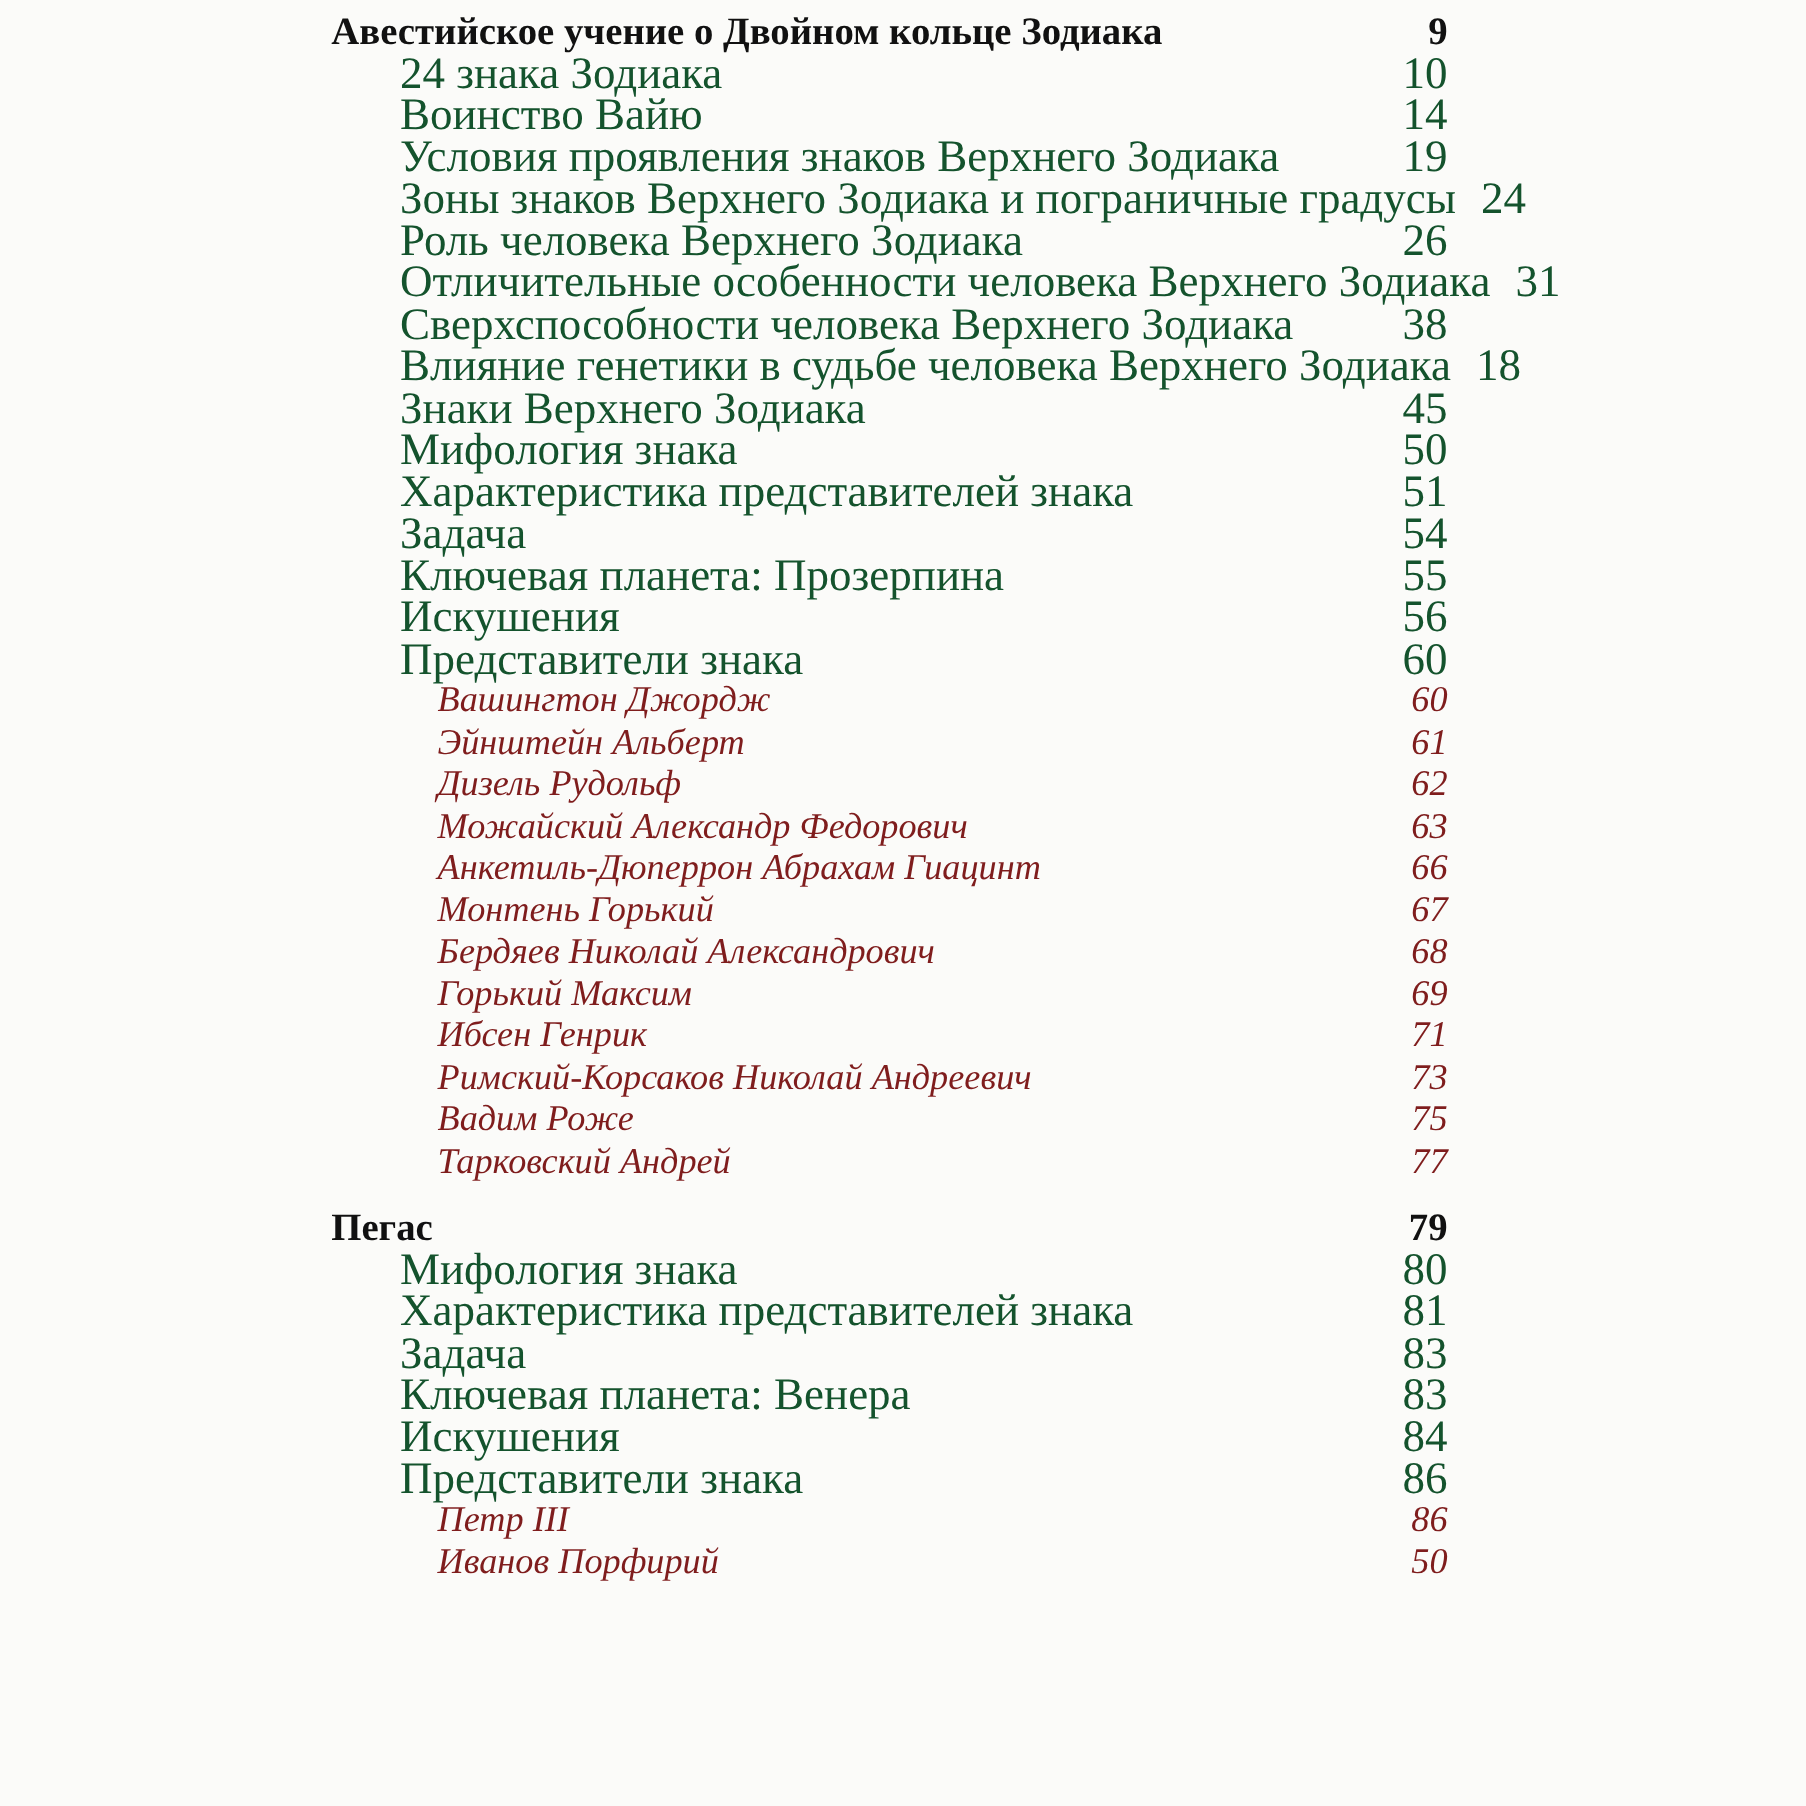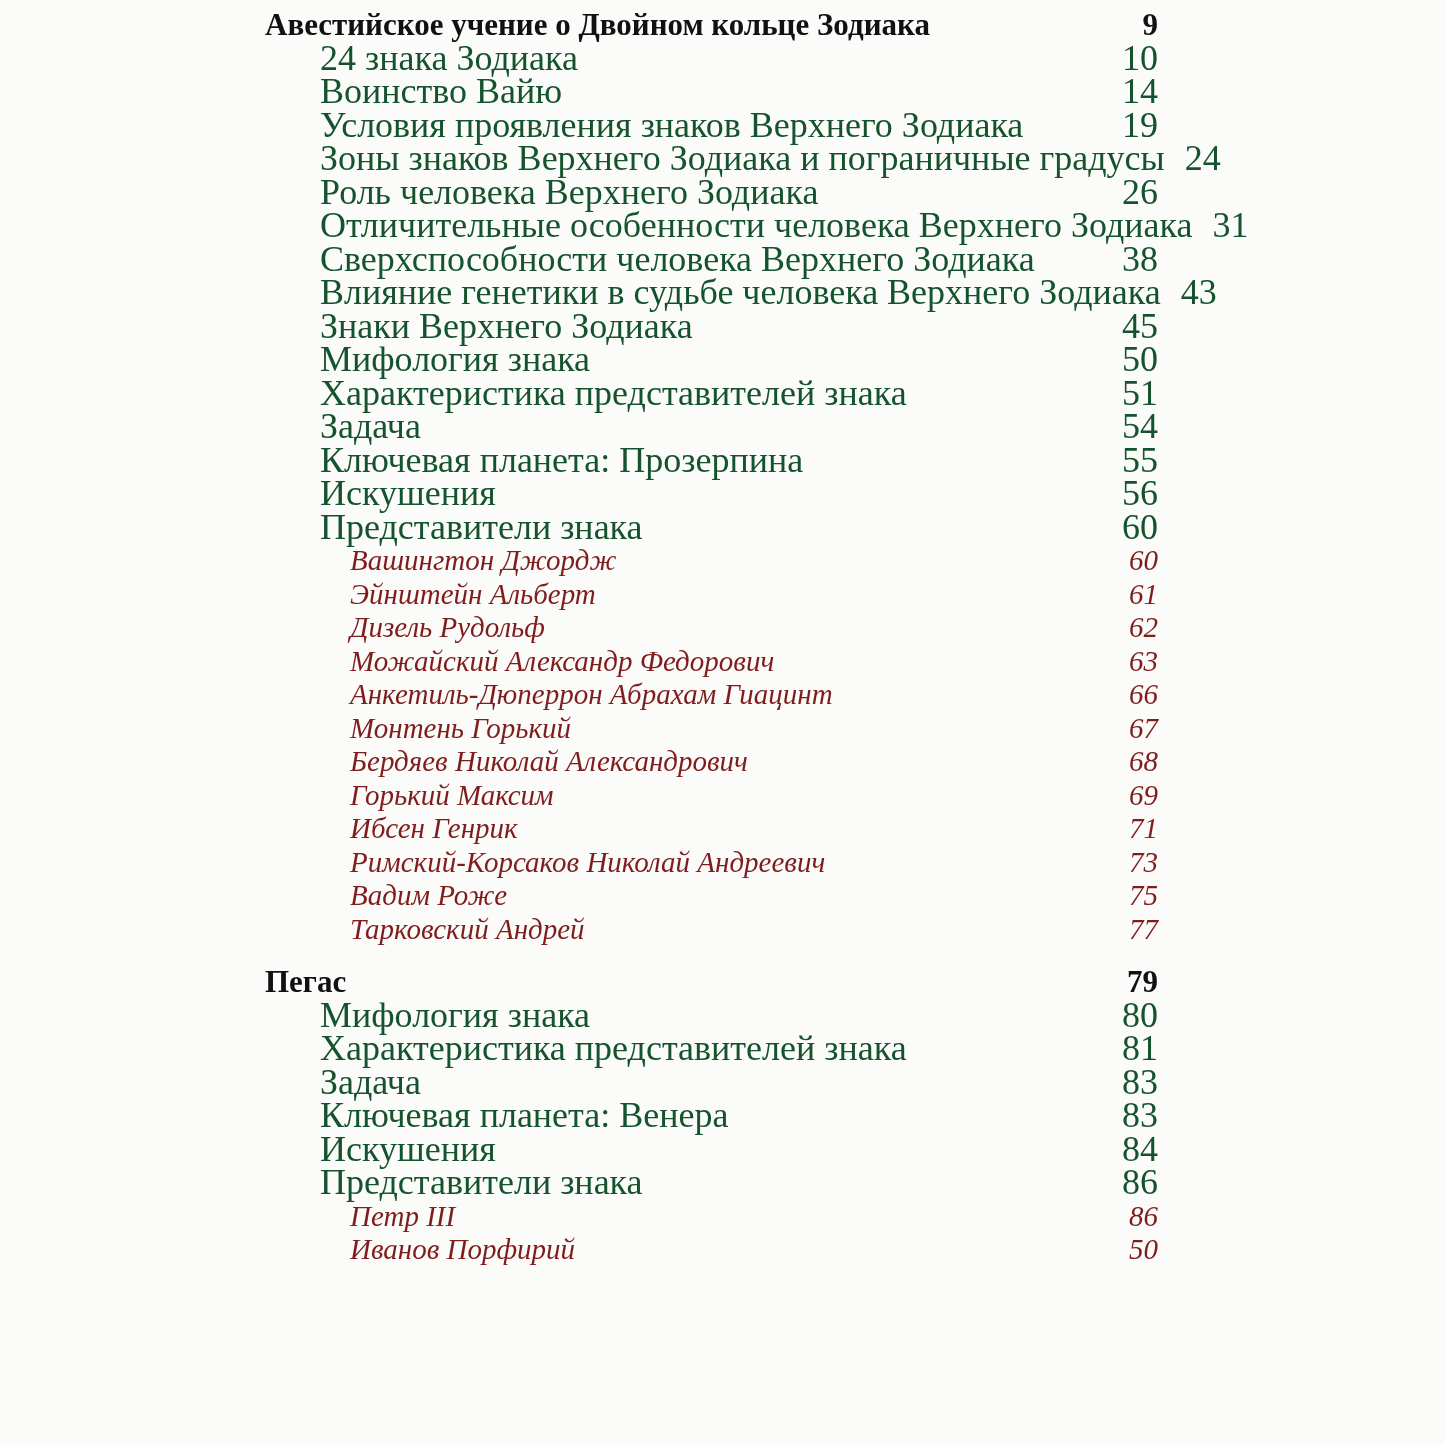--- a/index.html
+++ b/index.html
@@ -96,21 +96,21 @@
       <div class="row item">
         <span class="label">Отличительные особенности человека Верхнего Зодиака</span>
         <span class="num">31</span>
       </div>
       <div class="row item">
         <span class="label">Сверхспособности человека Верхнего Зодиака</span>
         <span class="num">38</span>
       </div>
       <div class="row item">
         <span class="label">Влияние генетики в судьбе человека Верхнего Зодиака</span>
-        <span class="num">43</span>
+        <span class="num">18</span>
       </div>
       <div class="row item">
         <span class="label">Знаки Верхнего Зодиака</span>
         <span class="num">45</span>
       </div>
       <div class="row item">
         <span class="label">Мифология знака</span>
         <span class="num">50</span>
       </div>
       <div class="row item">

